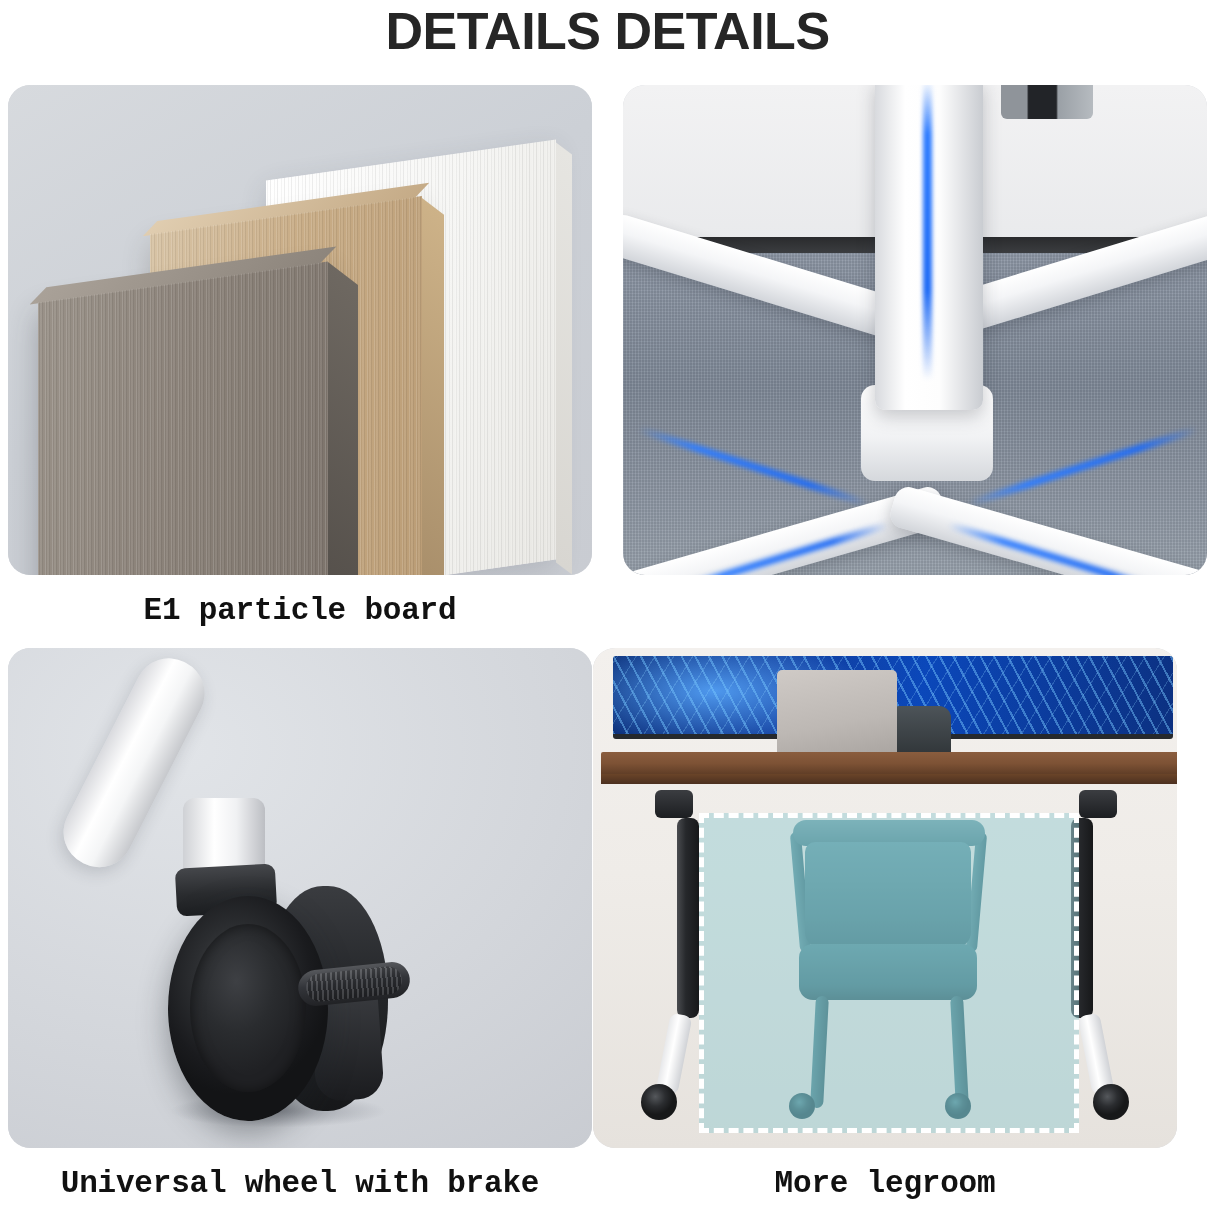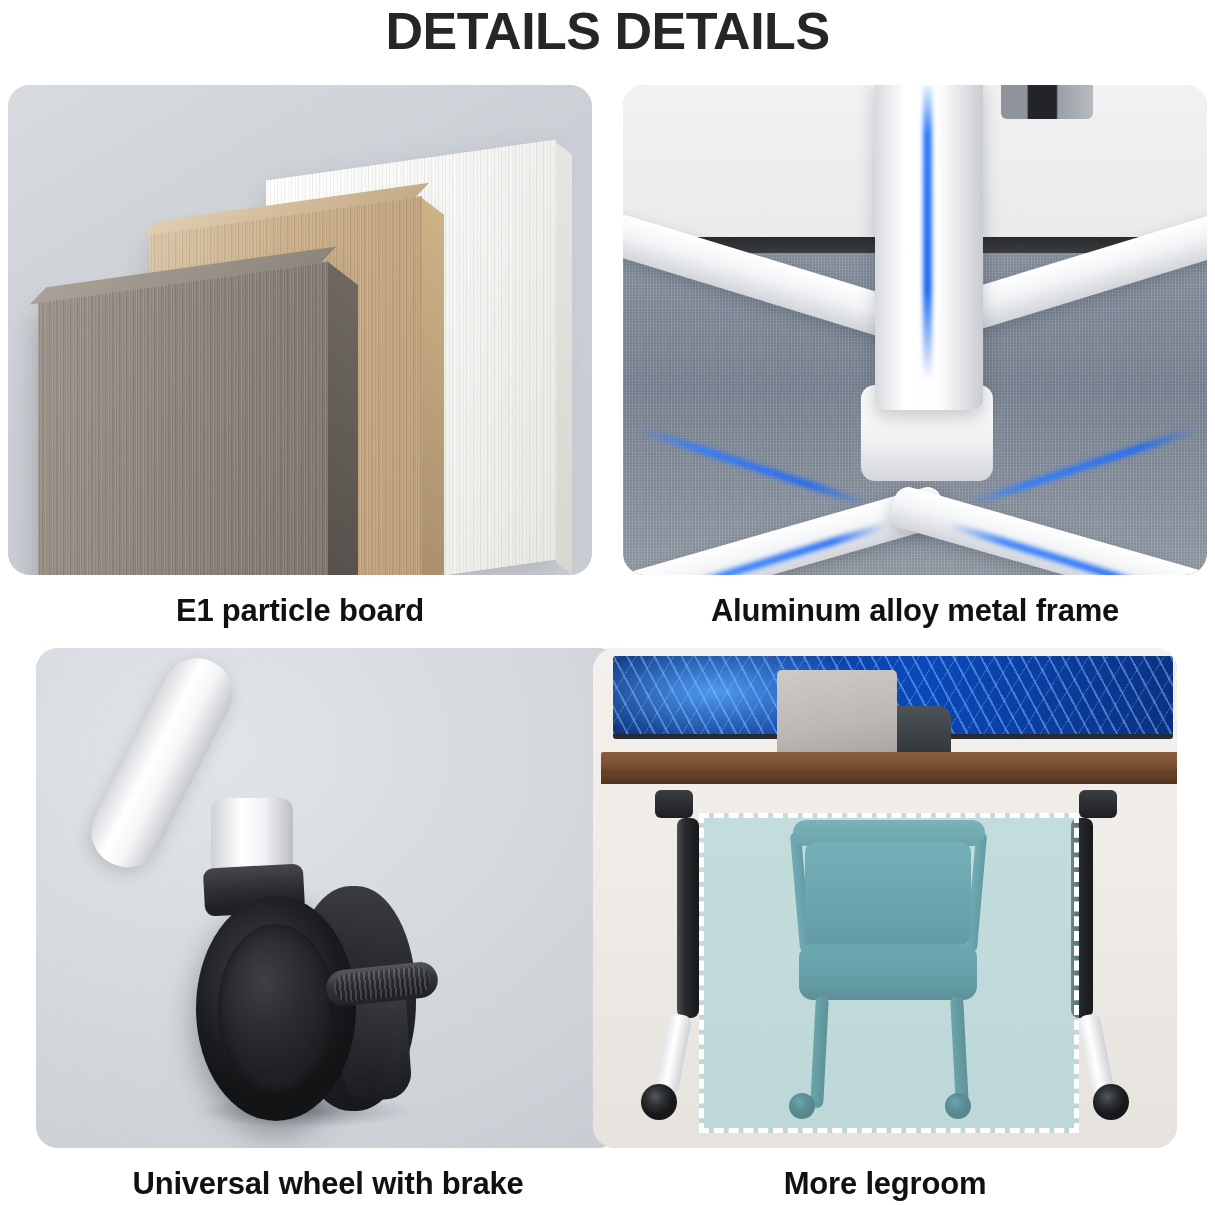--- a/index.html
+++ b/index.html
@@ -31,28 +31,29 @@
     font-family: "Liberation Sans", sans-serif;
   }
 
   
   .grid {
     position: absolute;
     top: 85px;
     left: 8px;
     width: 1199px;
     height: 1115px;
+    font-family: Liberation Mono, monospace;
   }
   .cell {
     position: absolute;
     width: 584px;
   }
   .cell.c1 { left: 0px;   top: 0px; }
   .cell.c2 { left: 615px; top: 0px; }
-  .cell.c3 { left: 0px;   top: 563px; margin-left: 28px; }
+  .cell.c3 { left: 0px;   top: 563px; }
   .cell.c4 { left: 585px; top: 563px; }
 
   .panel {
     position: relative;
     width: 584px;
     height: 490px;
     border-radius: 22px;
     overflow: hidden;
     background: #d2d5da;
   }
@@ -435,21 +436,20 @@
       <div class="p2-arm p2-arm-b2"></div>
       <div class="p2-arm p2-arm-b3"></div>
       <div class="p2-glow p2-g3"></div>
       <div class="p2-glow p2-g4"></div>
 
       <div class="p2-hub"></div>
       <div class="p2-column">
         <div class="p2-col-glow"></div>
       </div>
     </div>
-    <div class="caption">Aluminum alloy metal frame</div>
   </div>
 
   <div class="cell c3">
     <div class="panel">
       <div class="p3-bg"></div>
       <div class="p3-shadow"></div>
       <div class="p3-leg"></div>
       <div class="p3-leg2"></div>
       <div class="p3-collar"></div>
       <div class="p3-wheel-back"></div>

